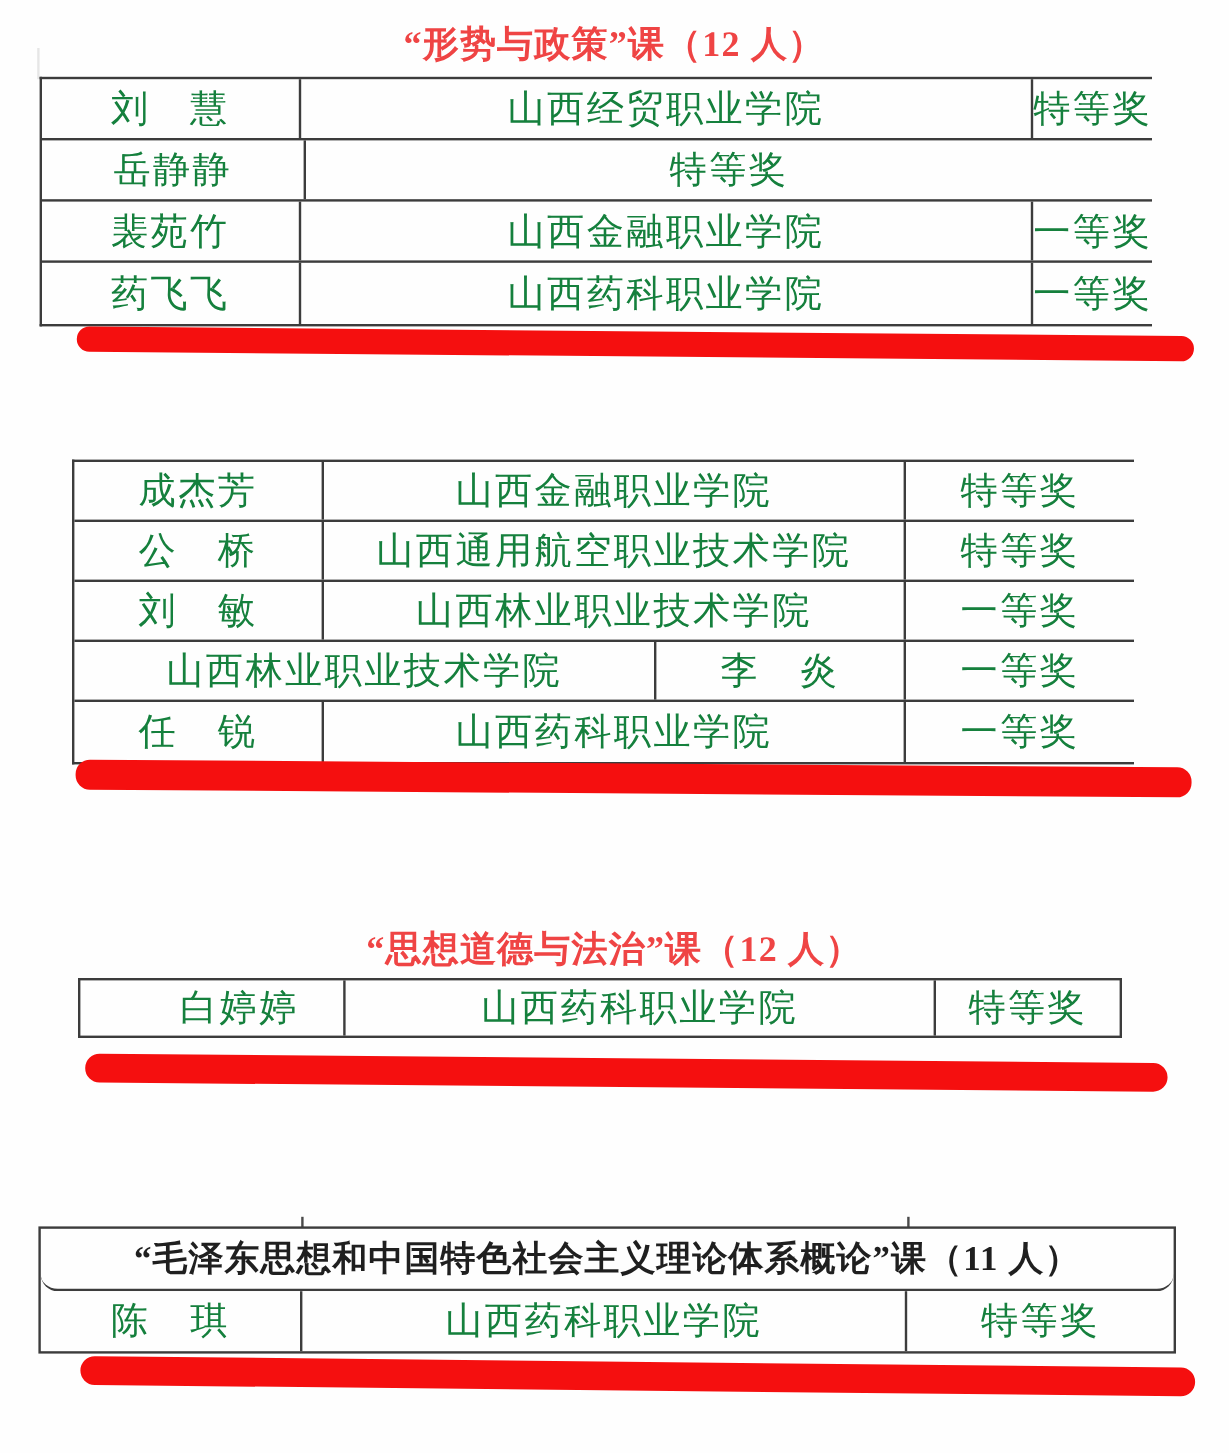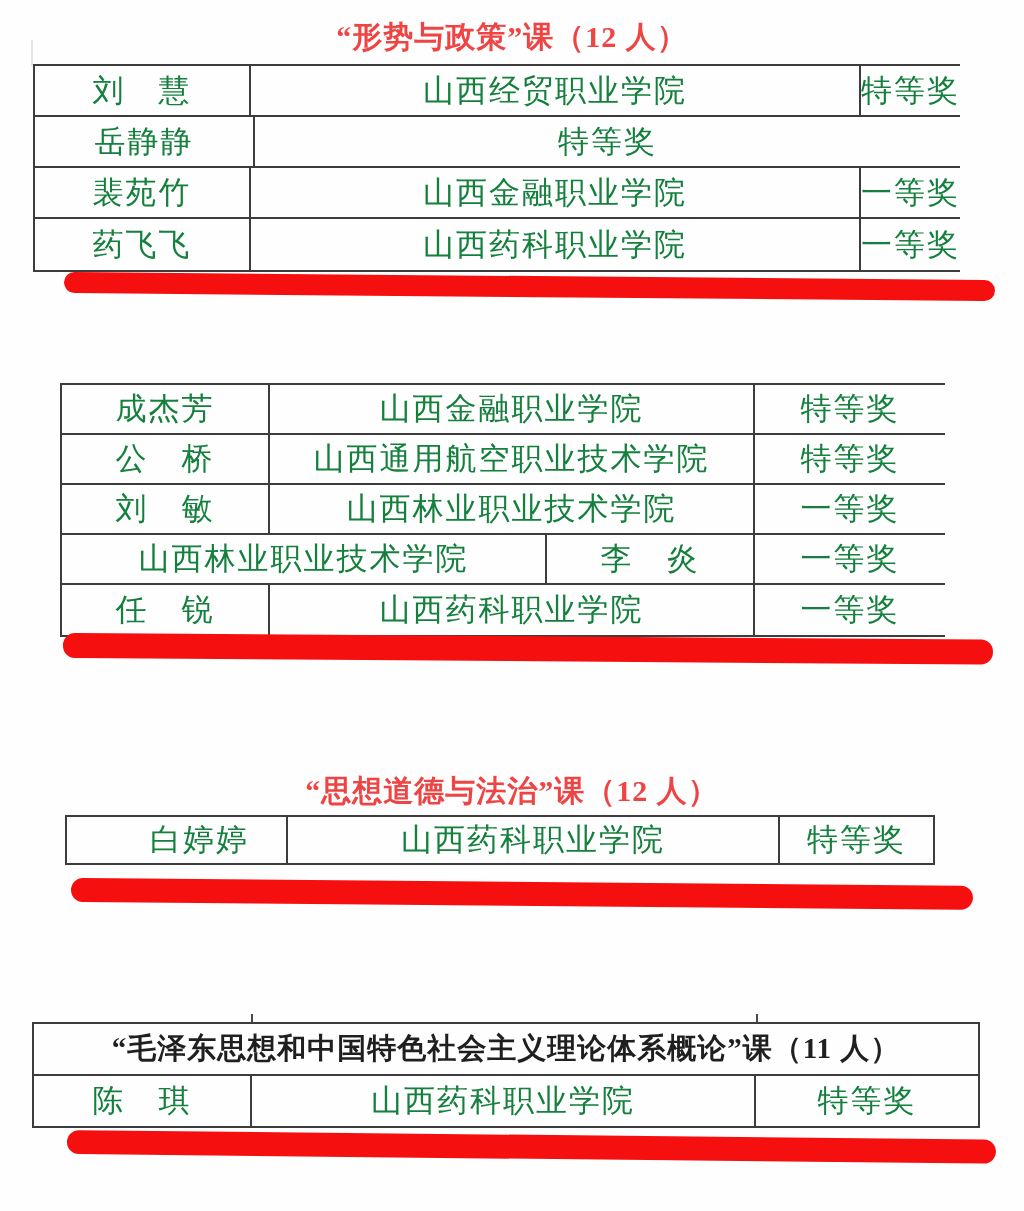--- a/index.html
+++ b/index.html
@@ -58,20 +58,21 @@
   .t3 .name{width:175px;margin-left:46px;}
   .t3 .school{width:492px;}
   
   .t4{left:32px;top:1022px;width:944px;}
   .t4 .title-row{
     display:flex;align-items:center;justify-content:center;
     box-sizing:border-box;height:52px;
     border-bottom:2px solid #3c3c3c;
     font-size:29px;font-weight:600;letter-spacing:1px;color:#1f1f1f;
     white-space:nowrap;
+    border-radius:14px;
   }
   .t4 .row{height:50px;border-bottom:none;border-radius:16px;}
   .t4 .name{width:218px;}
   .t4 .school{width:504px;}
   .redline{
     position:absolute;
     background:#f50f0f;
     border-radius:12px;
     z-index:5;
     transform-origin:left center;

